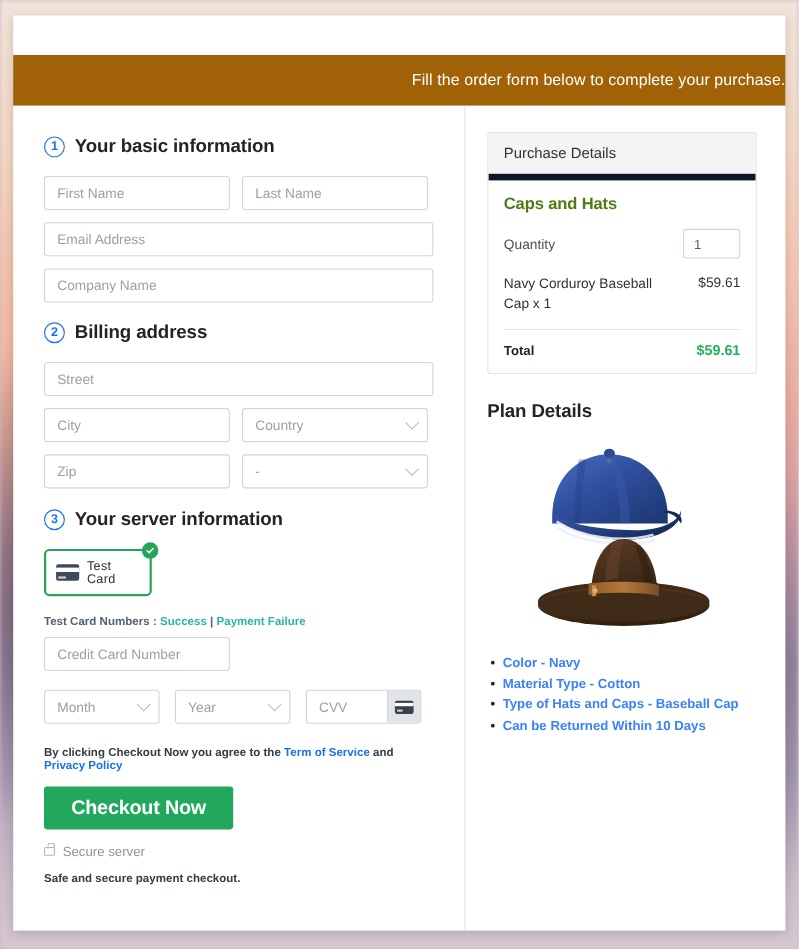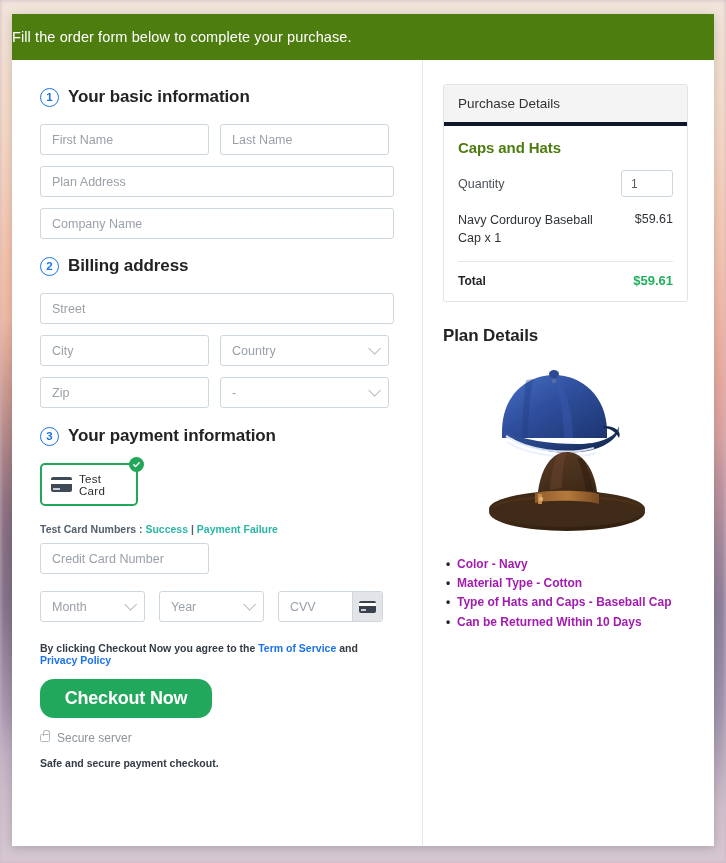--- a/index.html
+++ b/index.html
@@ -42,27 +42,28 @@
     width: 702px;
     height: 832px;
     background: #ffffff;
     box-shadow: 0 2px 9px rgba(0,0,0,0.17);
     display: flex;
     flex-direction: column;
   }
 
   #banner {
     height: 46px;
-    background: #4d7c0f;
+    background: #a16207;
     color: #ffffff;
     display: flex;
     align-items: center;
-    justify-content: flex-start;
+    justify-content: flex-end;
     font-size: 14.5px;
     letter-spacing: 0.1px;
+    margin-top: 36px;
   }
 
   #card-body {
     flex: 1;
     display: flex;
     min-height: 0;
   }
 
   #left-col {
     width: 411px;
@@ -234,21 +235,21 @@
     margin-bottom: 13px;
   }
   #terms a { color: #1a73e8; text-decoration: none; }
 
   
   #checkout-btn {
     width: 172px;
     height: 39px;
     background: #22a85c;
     border: none;
-    border-radius: 14px;
+    border-radius: 3px;
     color: #ffffff;
     font-size: 18px;
     font-weight: 700;
     font-family: "Liberation Sans", sans-serif;
     cursor: pointer;
     letter-spacing: -0.2px;
     margin-bottom: 13px;
   }
 
   #secure-row {
@@ -278,21 +279,21 @@
 
   
   #purchase-panel {
     border: 1px solid #e3e3e3;
     border-radius: 3px;
     overflow: hidden;
     margin-bottom: 24px;
   }
   #purchase-header {
     background: #f4f4f4;
-    border-bottom: 4px solid #0f172a;
+    border-bottom: 6px solid #0f172a;
     padding: 11px 14px;
     font-size: 13.5px;
     color: #2f3337;
   }
   #purchase-body { padding: 13px 14px 13px 14px; }
   #product-title {
     font-size: 15px;
     font-weight: 700;
     color: #4d7c0f;
     margin-bottom: 14px;
@@ -347,21 +348,21 @@
     height: 185px;
     display: flex;
     align-items: center;
     justify-content: center;
     margin-bottom: 14px;
   }
   #bullets { list-style: none; padding-left: 14px; }
   #bullets li {
     font-size: 12px;
     font-weight: 700;
-    color: #a21caf;
+    color: #3b82f6;
     line-height: 1.62;
     position: relative;
   }
   #bullets li::before {
     content: "\2022";
     position: absolute;
     left: -11px;
     color: #1f2328;
   }
 </style>
@@ -383,21 +384,21 @@
       <div class="step-head">
         <span class="step-num">1</span>
         <span class="step-title">Your basic information</span>
       </div>
 
       <div class="row">
         <div class="field half">First Name</div>
         <div class="field half">Last Name</div>
       </div>
       <div class="row">
-        <div class="field full">Plan Address</div>
+        <div class="field full">Email Address</div>
       </div>
       <div class="row">
         <div class="field full">Company Name</div>
       </div>
 
       <div id="billing-section">
         <div class="step-head">
           <span class="step-num">2</span>
           <span class="step-title">Billing address</span>
         </div>
@@ -417,21 +418,21 @@
           <div class="field half select">
             <span>-</span>
             <span class="chev"></span>
           </div>
         </div>
       </div>
 
       <div id="payment-section">
         <div class="step-head">
           <span class="step-num">3</span>
-          <span class="step-title">Your payment information</span>
+          <span class="step-title">Your server information</span>
         </div>
 
         <div id="test-card-tile">
           <span class="card-glyph"></span>
           <span id="test-card-label">Test Card</span>
           <span id="check-badge">
             <svg width="9" height="9" viewBox="0 0 10 10">
               <path d="M2 5.2 L4 7.2 L8 3" stroke="#ffffff" stroke-width="1.6" fill="none" stroke-linecap="round" stroke-linejoin="round"></path>
             </svg>
           </span>

